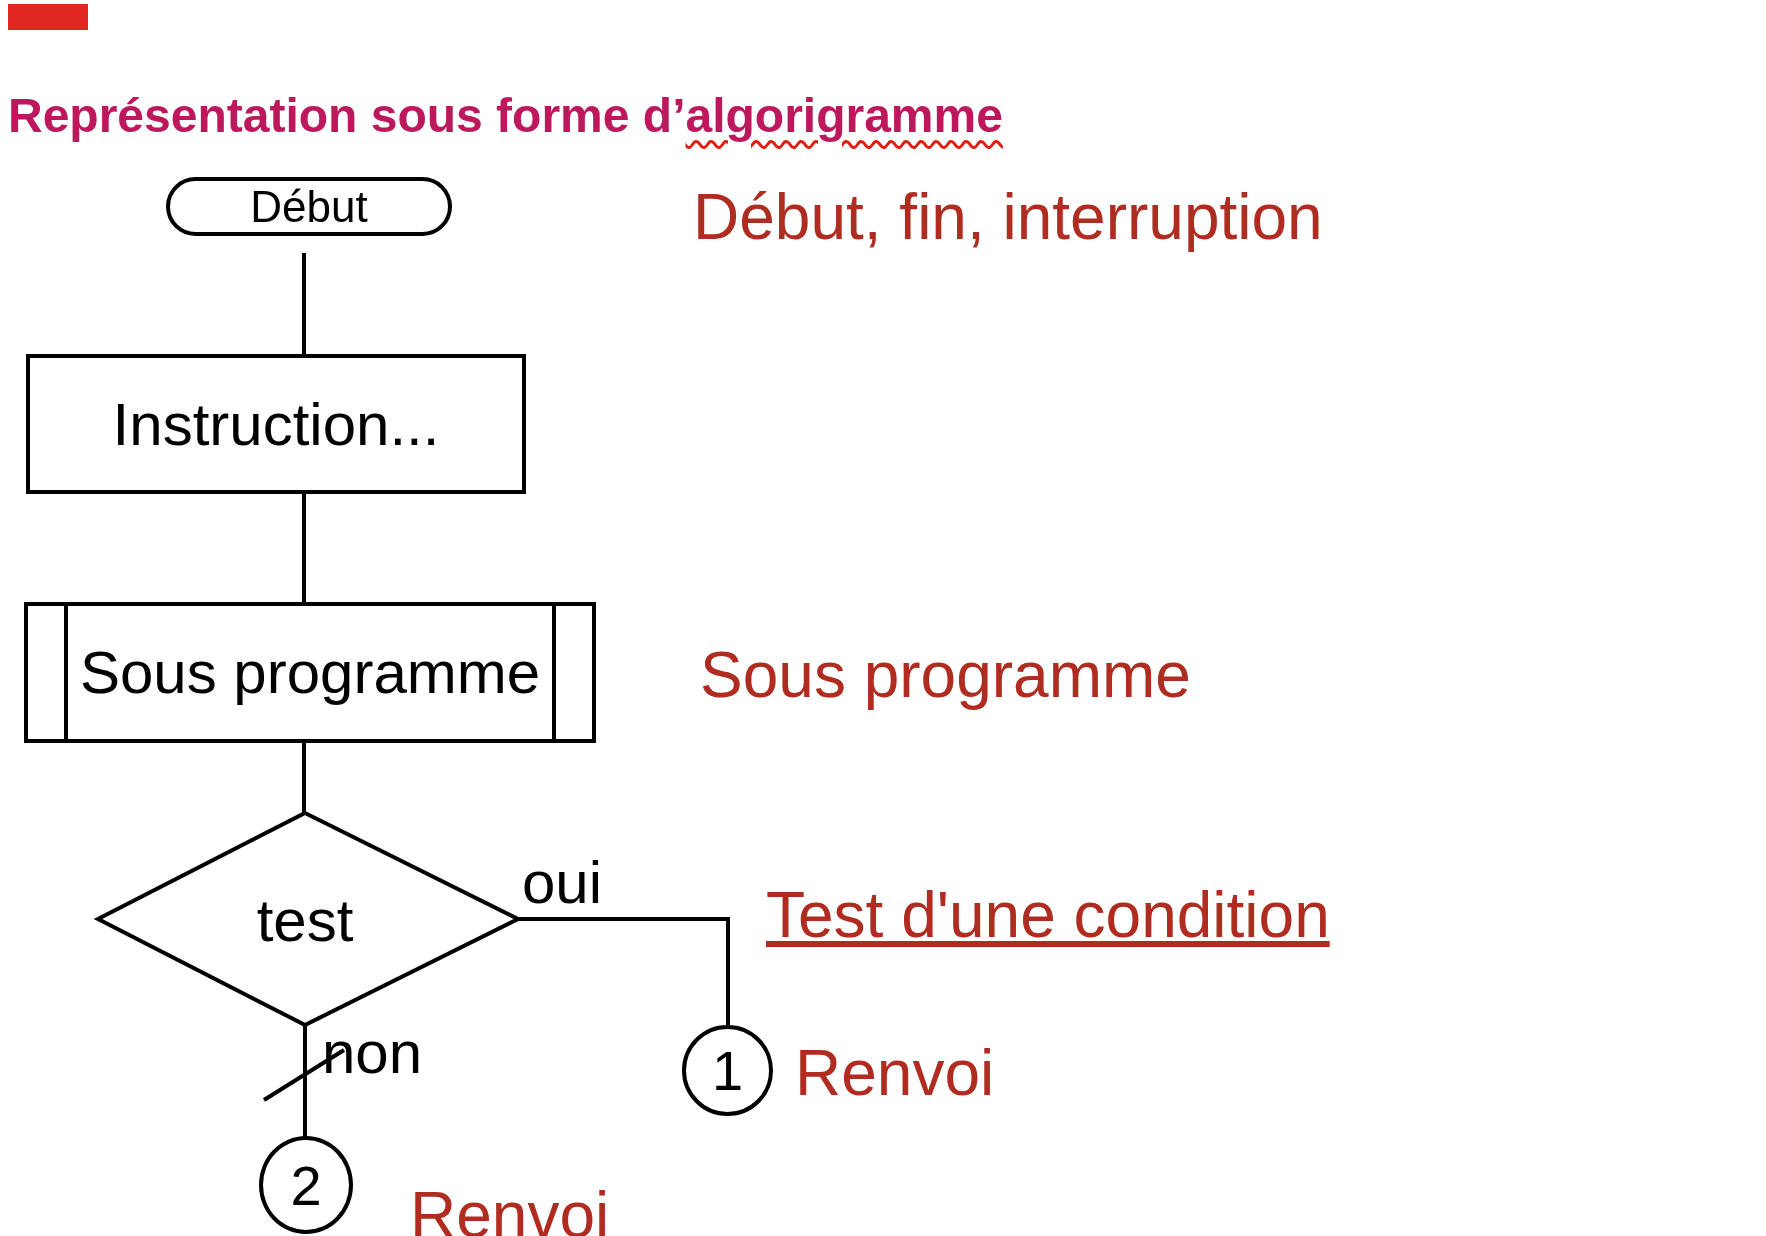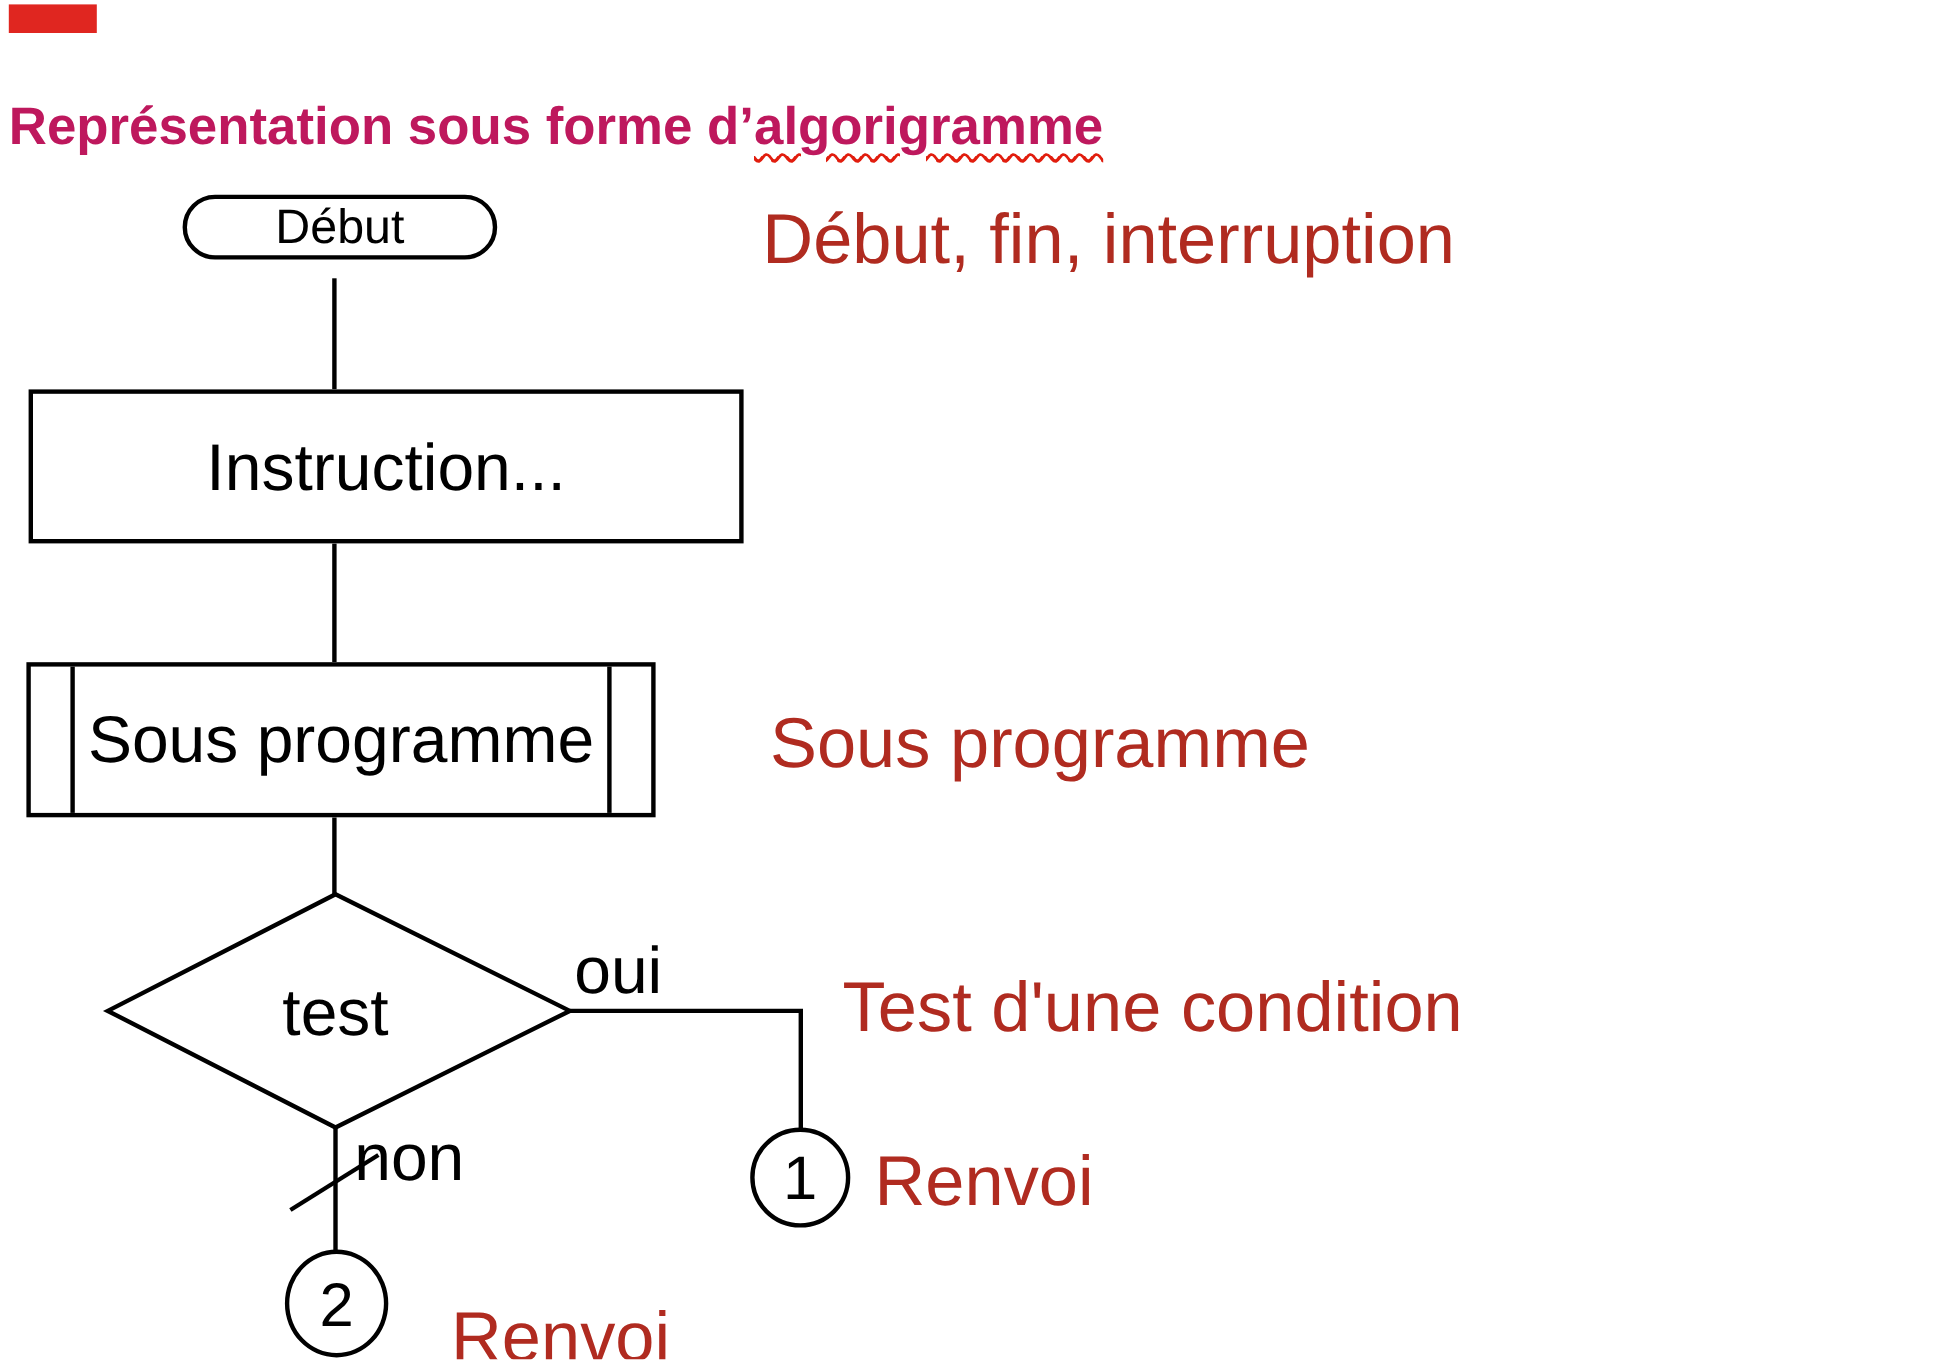--- a/index.html
+++ b/index.html
@@ -50,21 +50,21 @@
     border: 4px solid #000;
     box-sizing: border-box;
     text-align: center;
   }
   .node-start {
     left: 166px; top: 177px; width: 286px; height: 59px;
     border-radius: 40px;
     font-size: 44px;
   }
   .node-instruction {
-    left: 26px; top: 354px; width: 650px; height: 140px;
+    left: 26px; top: 354px; width: 500px; height: 140px;
     font-size: 60px;
     align-items: center;
   }
   .node-subprogram {
     left: 24px; top: 602px; width: 572px; height: 141px;
     font-size: 60px;
   }
   .sub-inner-line {
     position: absolute;
     top: 0; bottom: 0; width: 4px;
@@ -98,21 +98,21 @@
 
   
   .legend-label {
     font-size: 64px;
     color: #b02b20;
     white-space: nowrap;
   }
   .legend-1 { left: 657px; top: 180px; margin-left: 36px; }
   .legend-2 { left: 685px; top: 388px; }
   .legend-3 { left: 700px; top: 638px; }
-  .legend-4 { left: 766px; top: 878px; }
+  .legend-4 { left: 766px; top: 878px; text-decoration: underline; }
   .legend-5 { left: 795px; top: 1036px; }
   .legend-6 { left: 410px; top: 1178px; }
 
   svg.wires {
     position: absolute;
     left: 0; top: 0;
     width: 1766px; height: 1236px;
     pointer-events: none;
   }
   svg.wires * { stroke: #000; stroke-width: 4; fill: none; }

